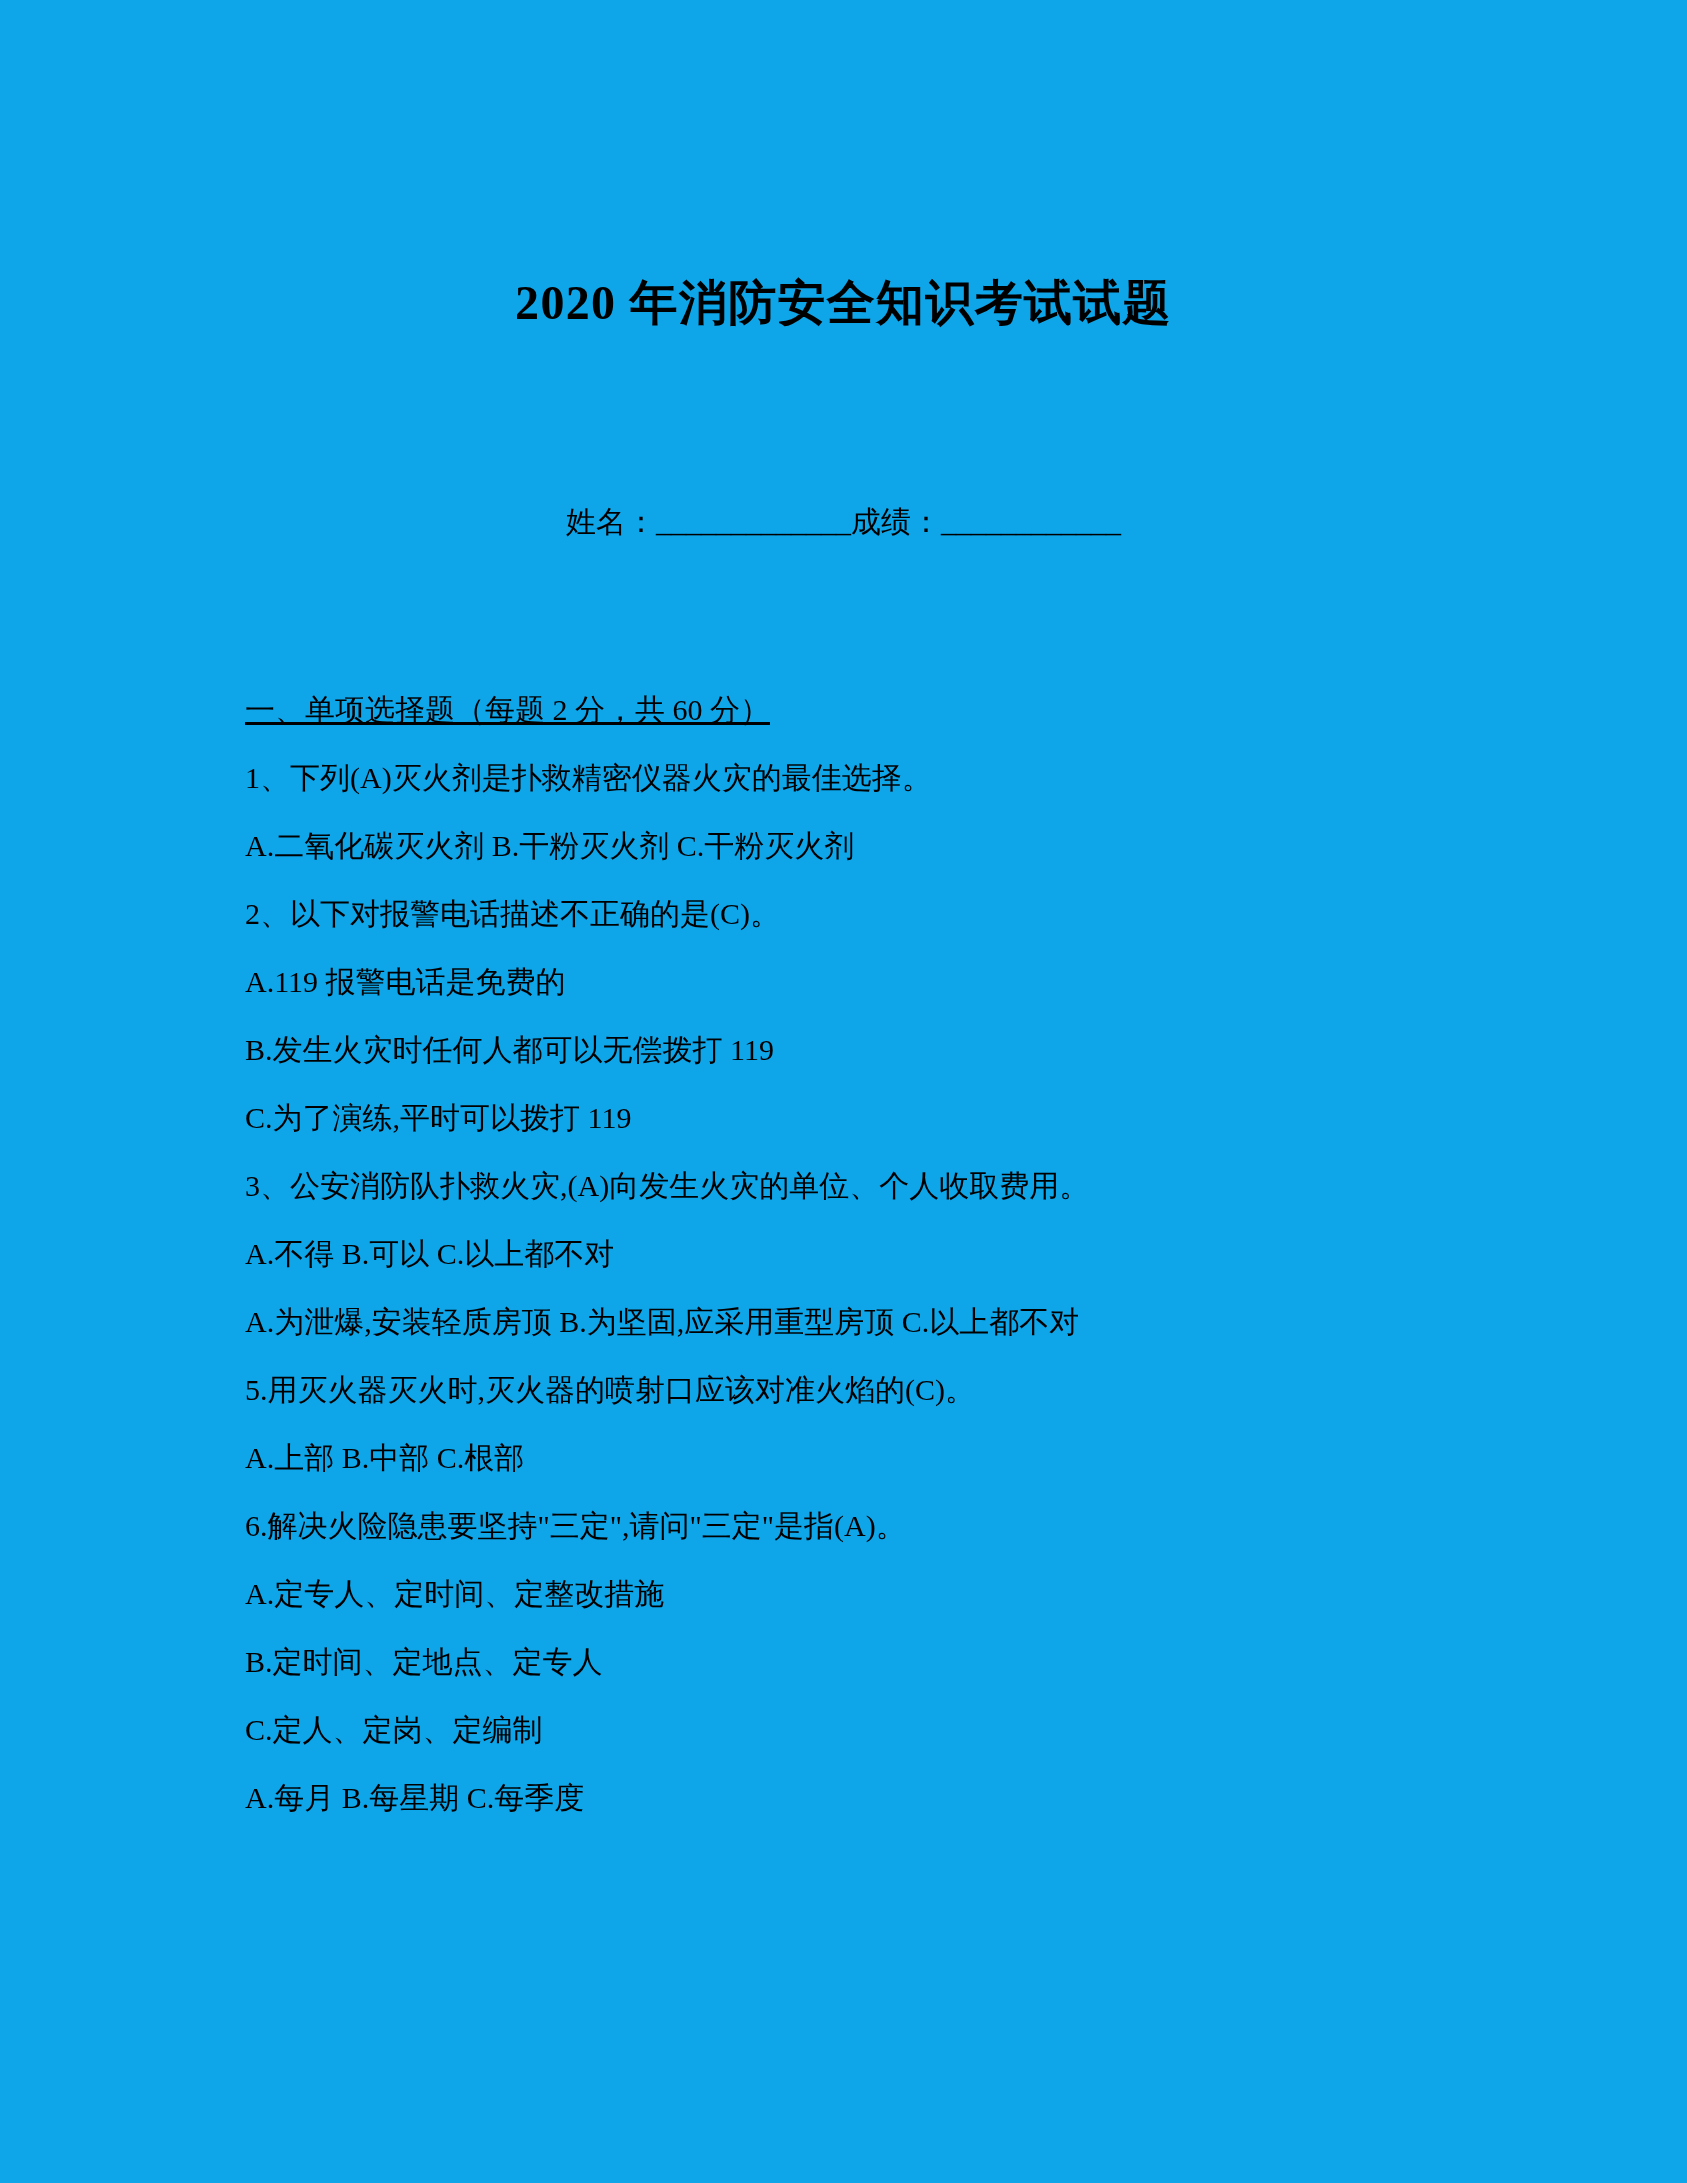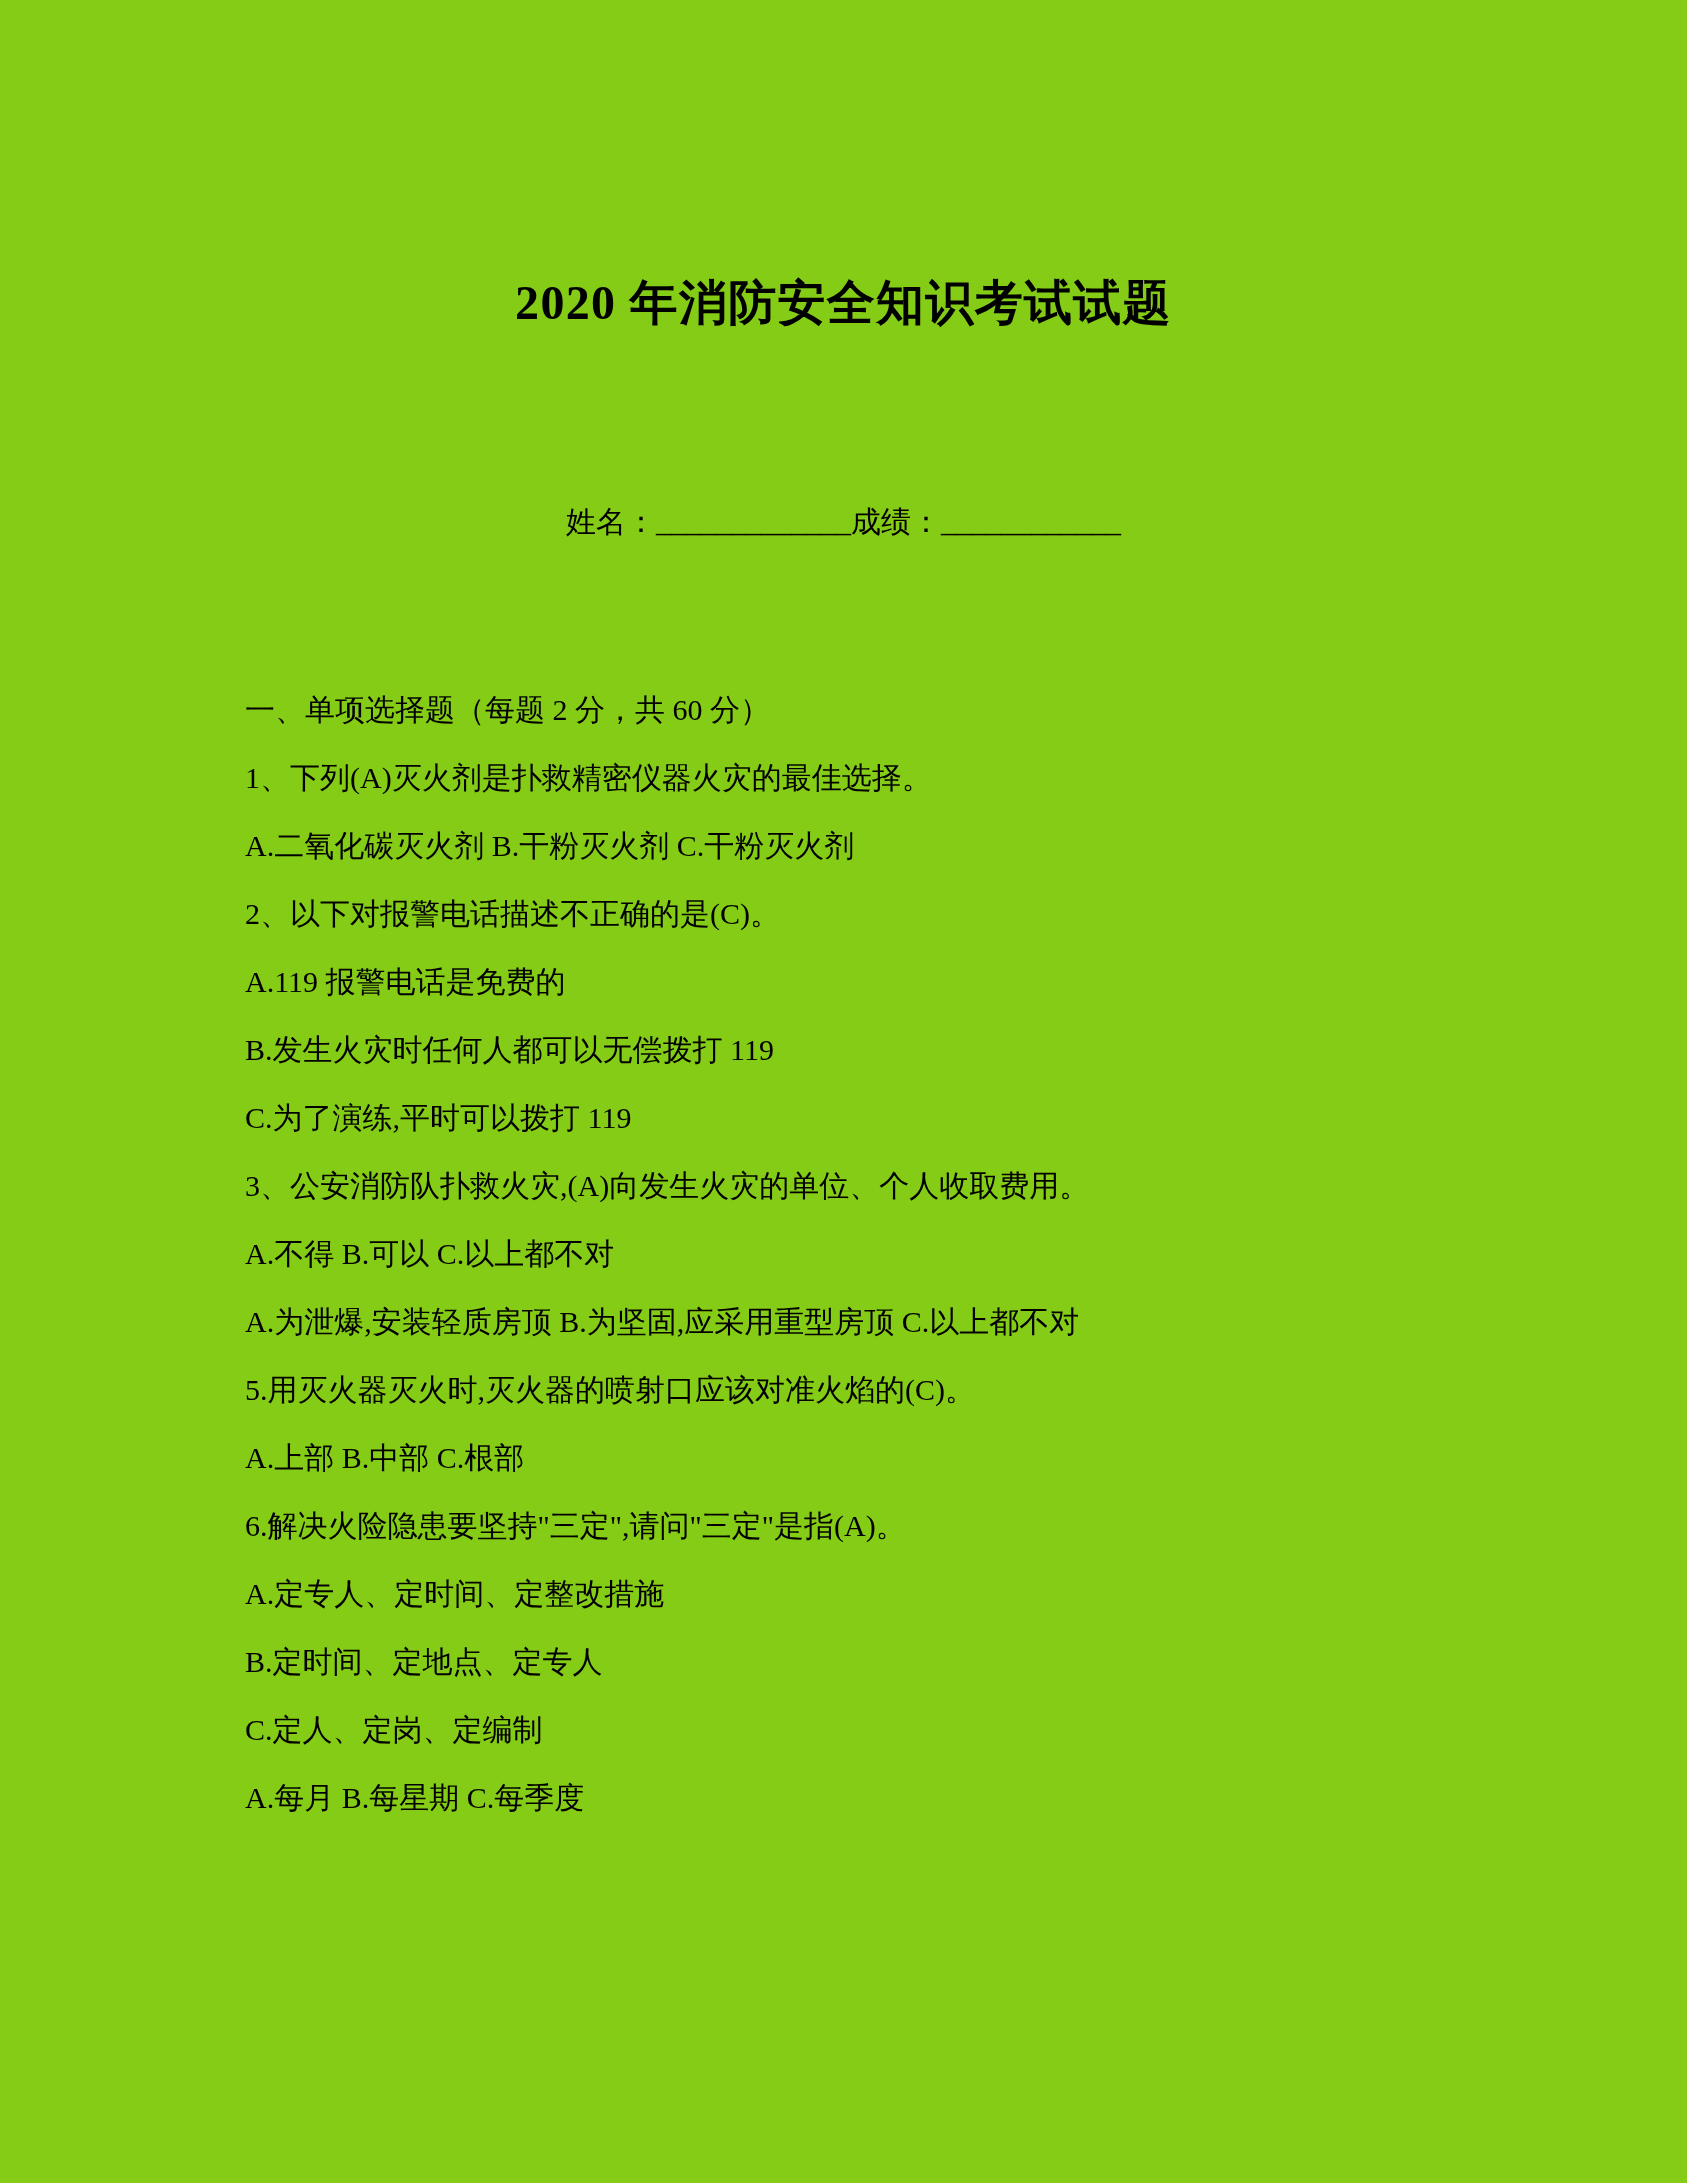--- a/index.html
+++ b/index.html
@@ -1,21 +1,21 @@
 <!DOCTYPE html>
 <html style="font-size:10.6px"><head>
 <meta charset="utf-8">
 <style>
   * { margin: 0; padding: 0; box-sizing: border-box; }
   html, body { background: #ffffff; }
   .page {
     position: relative;
     width: 1687px;
     height: 2183px;
-    background: #84cc16;
+    background: #0ea5e9;
     color: #000000;
     font-family: "Liberation Serif", "DejaVu Serif", serif;
     overflow: hidden;
   }
   .title {
     position: absolute;
     top: 263px;
     left: 0;
     width: 100%;
     text-align: center;
@@ -45,20 +45,21 @@
     right: 185px;
     font-size: 30px;
     line-height: 68px;
   }
   .content p {
     margin: 0;
     white-space: nowrap;
   }
   .section-heading {
     font-weight: normal;
+    text-decoration: underline;
   }
 </style>
 </head>
 <body>
 
 <div class="page">
 
   <h1 class="title">2020 年消防安全知识考试试题</h1>
 
   <div class="name-line">

